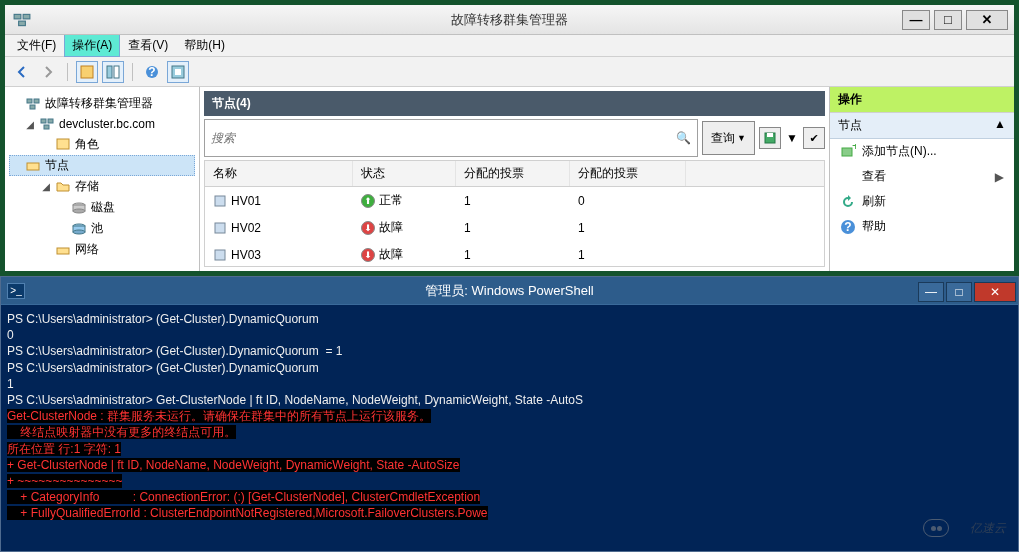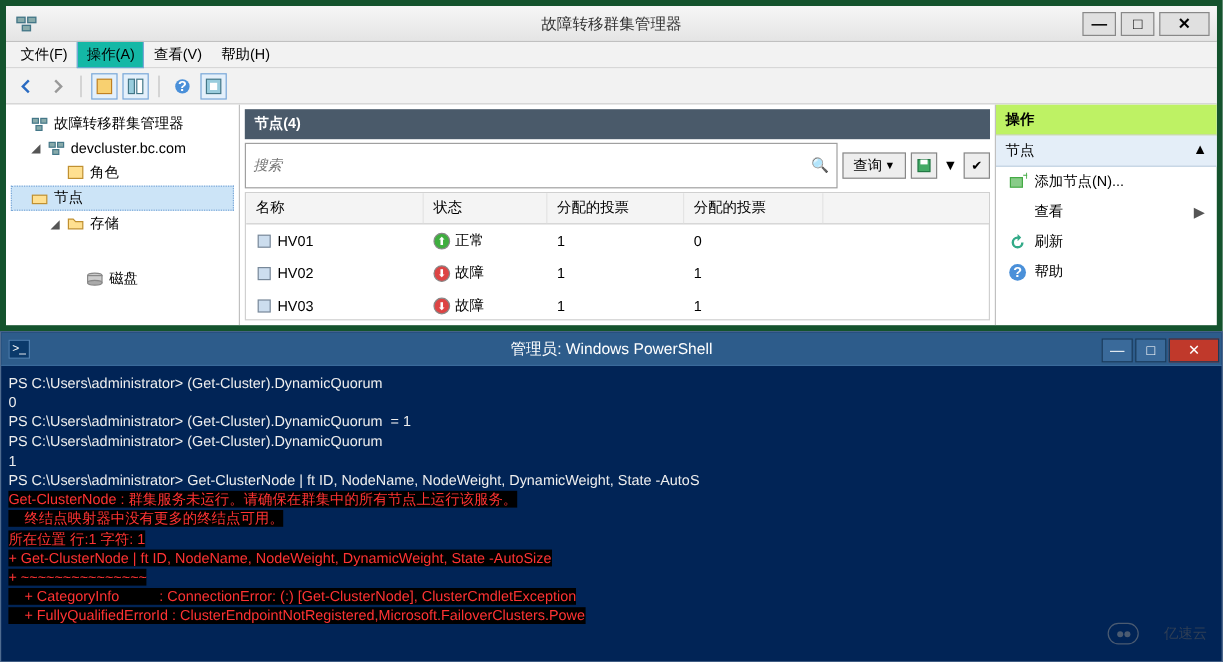--- a/index.html
+++ b/index.html
@@ -9,45 +9,45 @@
 .cluster-window { width: 1019px; height: 276px; background: #fff; border: 5px solid #14532d; display: flex; flex-direction: column; }
 .titlebar { height: 30px; background: linear-gradient(#f6f6f6, #e4e4e4); display: flex; align-items: center; border-bottom: 1px solid #c0c0c0; position: relative; }
 .titlebar .app-icon { margin-left: 8px; width: 18px; height: 18px; }
 .titlebar .title-text { position: absolute; left: 50%; transform: translateX(-50%); font-size: 13px; color: #333; }
 .win-buttons { display: flex; gap: 4px; margin-left: auto; padding: 2px 6px; }
 .win-btn { width: 28px; height: 20px; border: 1px solid #888; background: #e0e0e0; display: flex; align-items: center; justify-content: center; font-family: Arial; font-size: 13px; font-weight: bold; cursor: pointer; }
 .win-btn.close { width: 42px; }
 
 .menubar { height: 22px; background: #f2f2f2; display: flex; align-items: center; padding: 0 4px; border-bottom: 1px solid #d0d0d0; }
 .menubar .menu-item { padding: 3px 8px; cursor: pointer; }
-.menubar .menu-item.sel { background: #14b8a6; border: 1px solid #7aa7d7; padding: 2px 7px; }
+.menubar .menu-item.sel { background: #5eead4; border: 1px solid #7aa7d7; padding: 2px 7px; }
 
 .toolbar { height: 30px; background: #f2f2f2; display: flex; align-items: center; padding: 0 6px; gap: 4px; border-bottom: 1px solid #d0d0d0; }
 .tb-btn { width: 22px; height: 22px; border: 1px solid transparent; display: flex; align-items: center; justify-content: center; cursor: pointer; }
 .tb-btn.on { border: 1px solid #7aa7d7; background: #e4f0fb; }
 .tb-sep { width: 1px; height: 18px; background: #c0c0c0; margin: 0 4px; }
 
 .main { flex: 1; display: flex; overflow: hidden; }
 
 .tree-pane { width: 195px; border-right: 1px solid #c0c0c0; padding: 6px 4px; overflow: auto; }
 .tree-node { display: flex; align-items: center; gap: 4px; padding: 2px 2px; white-space: nowrap; cursor: pointer; }
 .tree-node .exp { width: 10px; text-align: center; color: #555; font-size: 10px; }
 .tree-node .ico { width: 16px; height: 16px; display: inline-flex; align-items: center; justify-content: center; }
 .tree-node.selected { background: #cce4f7; border: 1px dotted #7aa7d7; padding: 1px 1px; }
 .indent1 { padding-left: 16px; }
 .indent2 { padding-left: 32px; }
-.indent3 { padding-left: 48px; margin-top: 25px; }
+.indent3 { padding-left: 48px; }
 
 .center-pane { flex: 1; display: flex; flex-direction: column; padding: 4px; gap: 3px; }
 .center-header { background: #4a5a6a; color: #fff; padding: 4px 8px; font-weight: bold; }
 .search-row { display: flex; gap: 4px; align-items: center; }
 .search-box { flex: 1; height: 38px; border: 1px solid #a0a0a0; display: flex; align-items: center; padding: 0 6px; }
 .search-box input { flex: 1; border: none; outline: none; font-style: italic; color: #888; }
 .search-ico { color: #888; }
-.sr-btn { height: 22px; border: 1px solid #888; background: #eee; padding: 0 8px; display: flex; align-items: center; cursor: pointer; gap: 2px; }
+.sr-btn { height: 34px; border: 1px solid #888; background: #eee; padding: 0 8px; display: flex; align-items: center; cursor: pointer; gap: 2px; }
 .sr-drop { width: 22px; height: 22px; border: 1px solid #888; background: #eee; display: flex; align-items: center; justify-content: center; cursor: pointer; }
 
 .grid { border: 1px solid #d0d0d0; flex: 1; overflow: auto; }
 .grid-head { display: flex; background: #f4f4f4; border-bottom: 1px solid #d0d0d0; }
 .grid-head .gh { padding: 4px 8px; border-right: 1px solid #e4e4e4; }
 .grid-row { display: flex; padding: 3px 0; }
 .gc { padding: 2px 8px; display: flex; align-items: center; gap: 4px; }
 .col-name { width: 148px; }
 .col-status { width: 103px; }
 .col-vote1 { width: 114px; }
@@ -57,21 +57,21 @@
 .status-ok { background: #3eae3e; }
 .status-bad { background: #d44; }
 
 .actions-pane { width: 185px; border-left: 1px solid #c0c0c0; display: flex; flex-direction: column; }
 .actions-head { background: #bef264; padding: 4px 8px; border-bottom: 1px solid #d0d0d0; font-weight: bold; }
 .actions-section { background: #e4eef8; padding: 4px 8px; display: flex; justify-content: space-between; border-bottom: 1px solid #c0d0e0; }
 .action-item { display: flex; align-items: center; gap: 6px; padding: 4px 10px; cursor: pointer; }
 .action-item .ai-ico { width: 16px; height: 16px; display: inline-flex; align-items: center; justify-content: center; }
 .action-item .arrow { margin-left: auto; color: #555; }
 
-.watermark { position: absolute; right: 12px; bottom: 14px; display: flex; align-items: center; gap: 21px; opacity: 0.55; font-size: 13px; color: #555; }
+.watermark { position: absolute; right: 12px; bottom: 14px; display: flex; align-items: center; gap: 21px; opacity: 0.55; font-size: 13px; color: #555; font-style: italic; }
 .watermark .wm-ico { width: 26px; height: 18px; border-radius: 10px; border: 1.5px solid #888; display: flex; align-items: center; justify-content: center; gap: 1px; }
 .watermark .dot1 { width: 5px; height: 5px; border-radius: 50%; background: #888; }
 
 
 .ps-window { width: 1019px; height: 276px; background: #012456; border: 1px solid #4f6b8f; display: flex; flex-direction: column; position: relative; }
 .ps-titlebar { height: 28px; background: #2d5c8b; display: flex; align-items: center; border-bottom: 1px solid #3a6a9a; color: #fff; position: relative; }
 .ps-titlebar .ps-icon { margin-left: 6px; width: 18px; height: 16px; background: #0b3a6b; border: 1px solid #5080b0; display: flex; align-items: center; justify-content: center; color: #fff; font-size: 10px; }
 .ps-titlebar .ps-title { position: absolute; left: 50%; transform: translateX(-50%); font-size: 13px; }
 .ps-winbtns { margin-left: auto; display: flex; }
 .ps-wb { width: 26px; height: 20px; border: 1px solid #1a3a5a; background: #3a6a9a; display: flex; align-items: center; justify-content: center; color: #fff; font-family: Arial; margin: 2px 2px 0 0; cursor: pointer; }

